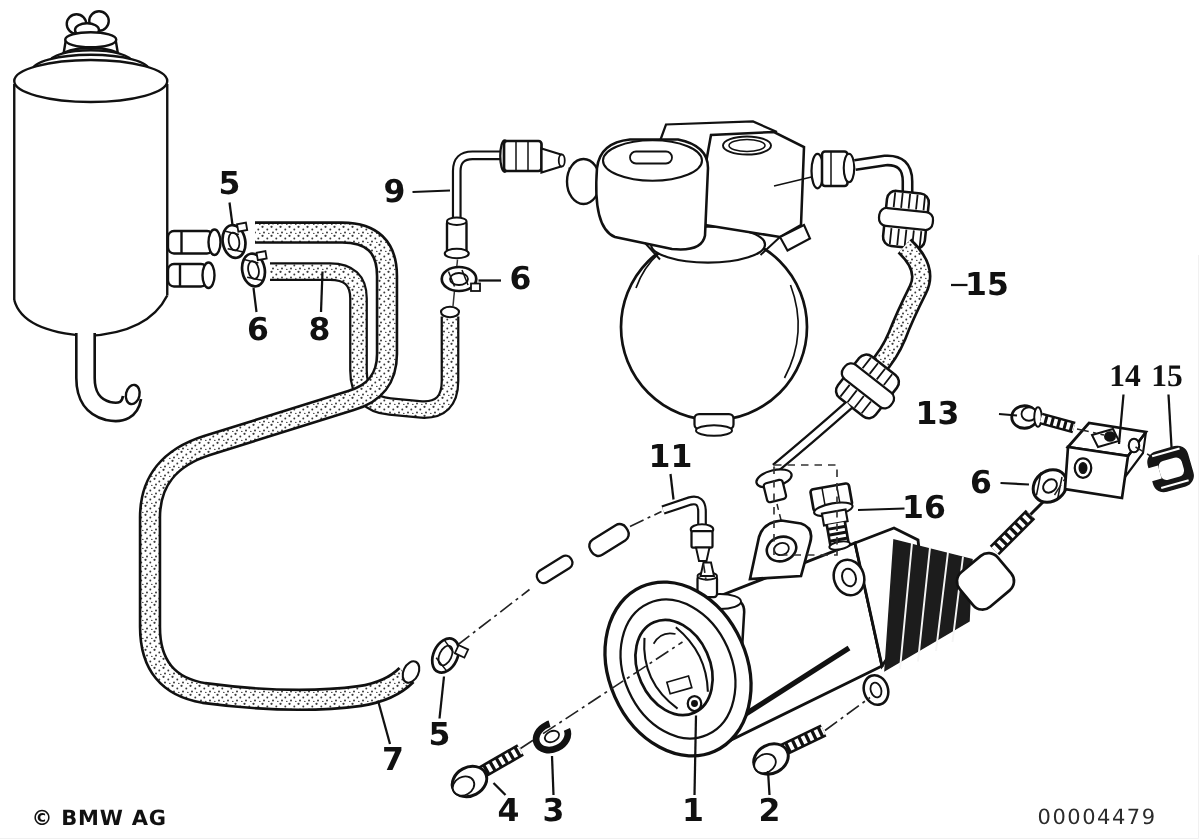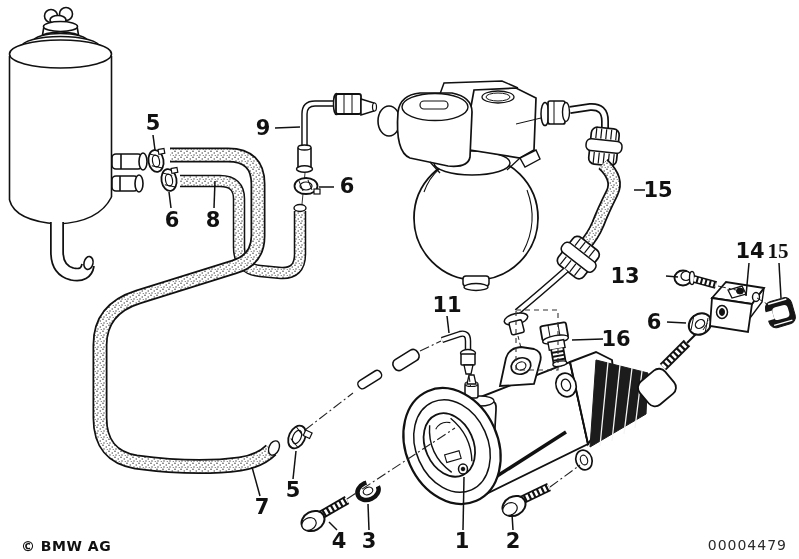--- a/index.html
+++ b/index.html
@@ -13,21 +13,21 @@
     position:absolute;transform:translate(-50%,-50%);
     font-weight:bold;font-size:21px;color:#111;line-height:1;
     font-family:"DejaVu Sans","Liberation Sans",sans-serif;
   }
   .footer-copyright{
     position:absolute;left:21px;top:538px;font-size:14px;font-weight:600;color:#111;
     letter-spacing:0.5px;
     text-align:center;
   }
   .footer-number{
-    position:absolute;right:12px;top:537px;font-size:14px;font-weight:400;color:#2b2b2b;
+    position:absolute;right:28px;top:537px;font-size:14px;font-weight:400;color:#2b2b2b;
     letter-spacing:1px;
     margin-left:44px;
   }
 </style>
 </head>
 <body>
 
 <div class="stage">
 
 <svg width="799" height="559" viewBox="0 0 799 559">
@@ -349,21 +349,21 @@
       <div class="callout" style="left: 293px; top: 490px;">5</div>
       <div class="callout" style="left: 172px; top: 220px;">6</div>
       <div class="callout" style="left: 347px; top: 186px;">6</div>
       <div class="callout" style="left: 262px; top: 507px;">7</div>
       <div class="callout" style="left: 213px; top: 220px;">8</div>
       <div class="callout" style="left: 263px; top: 128px;">9</div>
       <div class="callout" style="left: 658px; top: 190px;">15</div>
       <div class="callout" style="left: 447px; top: 305px;">11</div>
       <div class="callout" style="left: 654px; top: 322px;">6</div>
       <div class="callout" style="left: 625px; top: 276px;">13</div>
-      <div class="callout" style="left: 750px; top: 251px;">14</div>
+      <div class="callout" style="left: 750px; top: 251px; font-family: Liberation Serif, serif;">14</div>
       <div class="callout" style="left: 778px; top: 251px; font-family: Liberation Serif, serif;">15</div>
       <div class="callout" style="left: 616px; top: 339px;">16</div>
     </div>
 
 <div class="footer-copyright">© BMW AG</div>
 <div class="footer-number">00004479</div>
 
 </div>
 
 </body></html>

